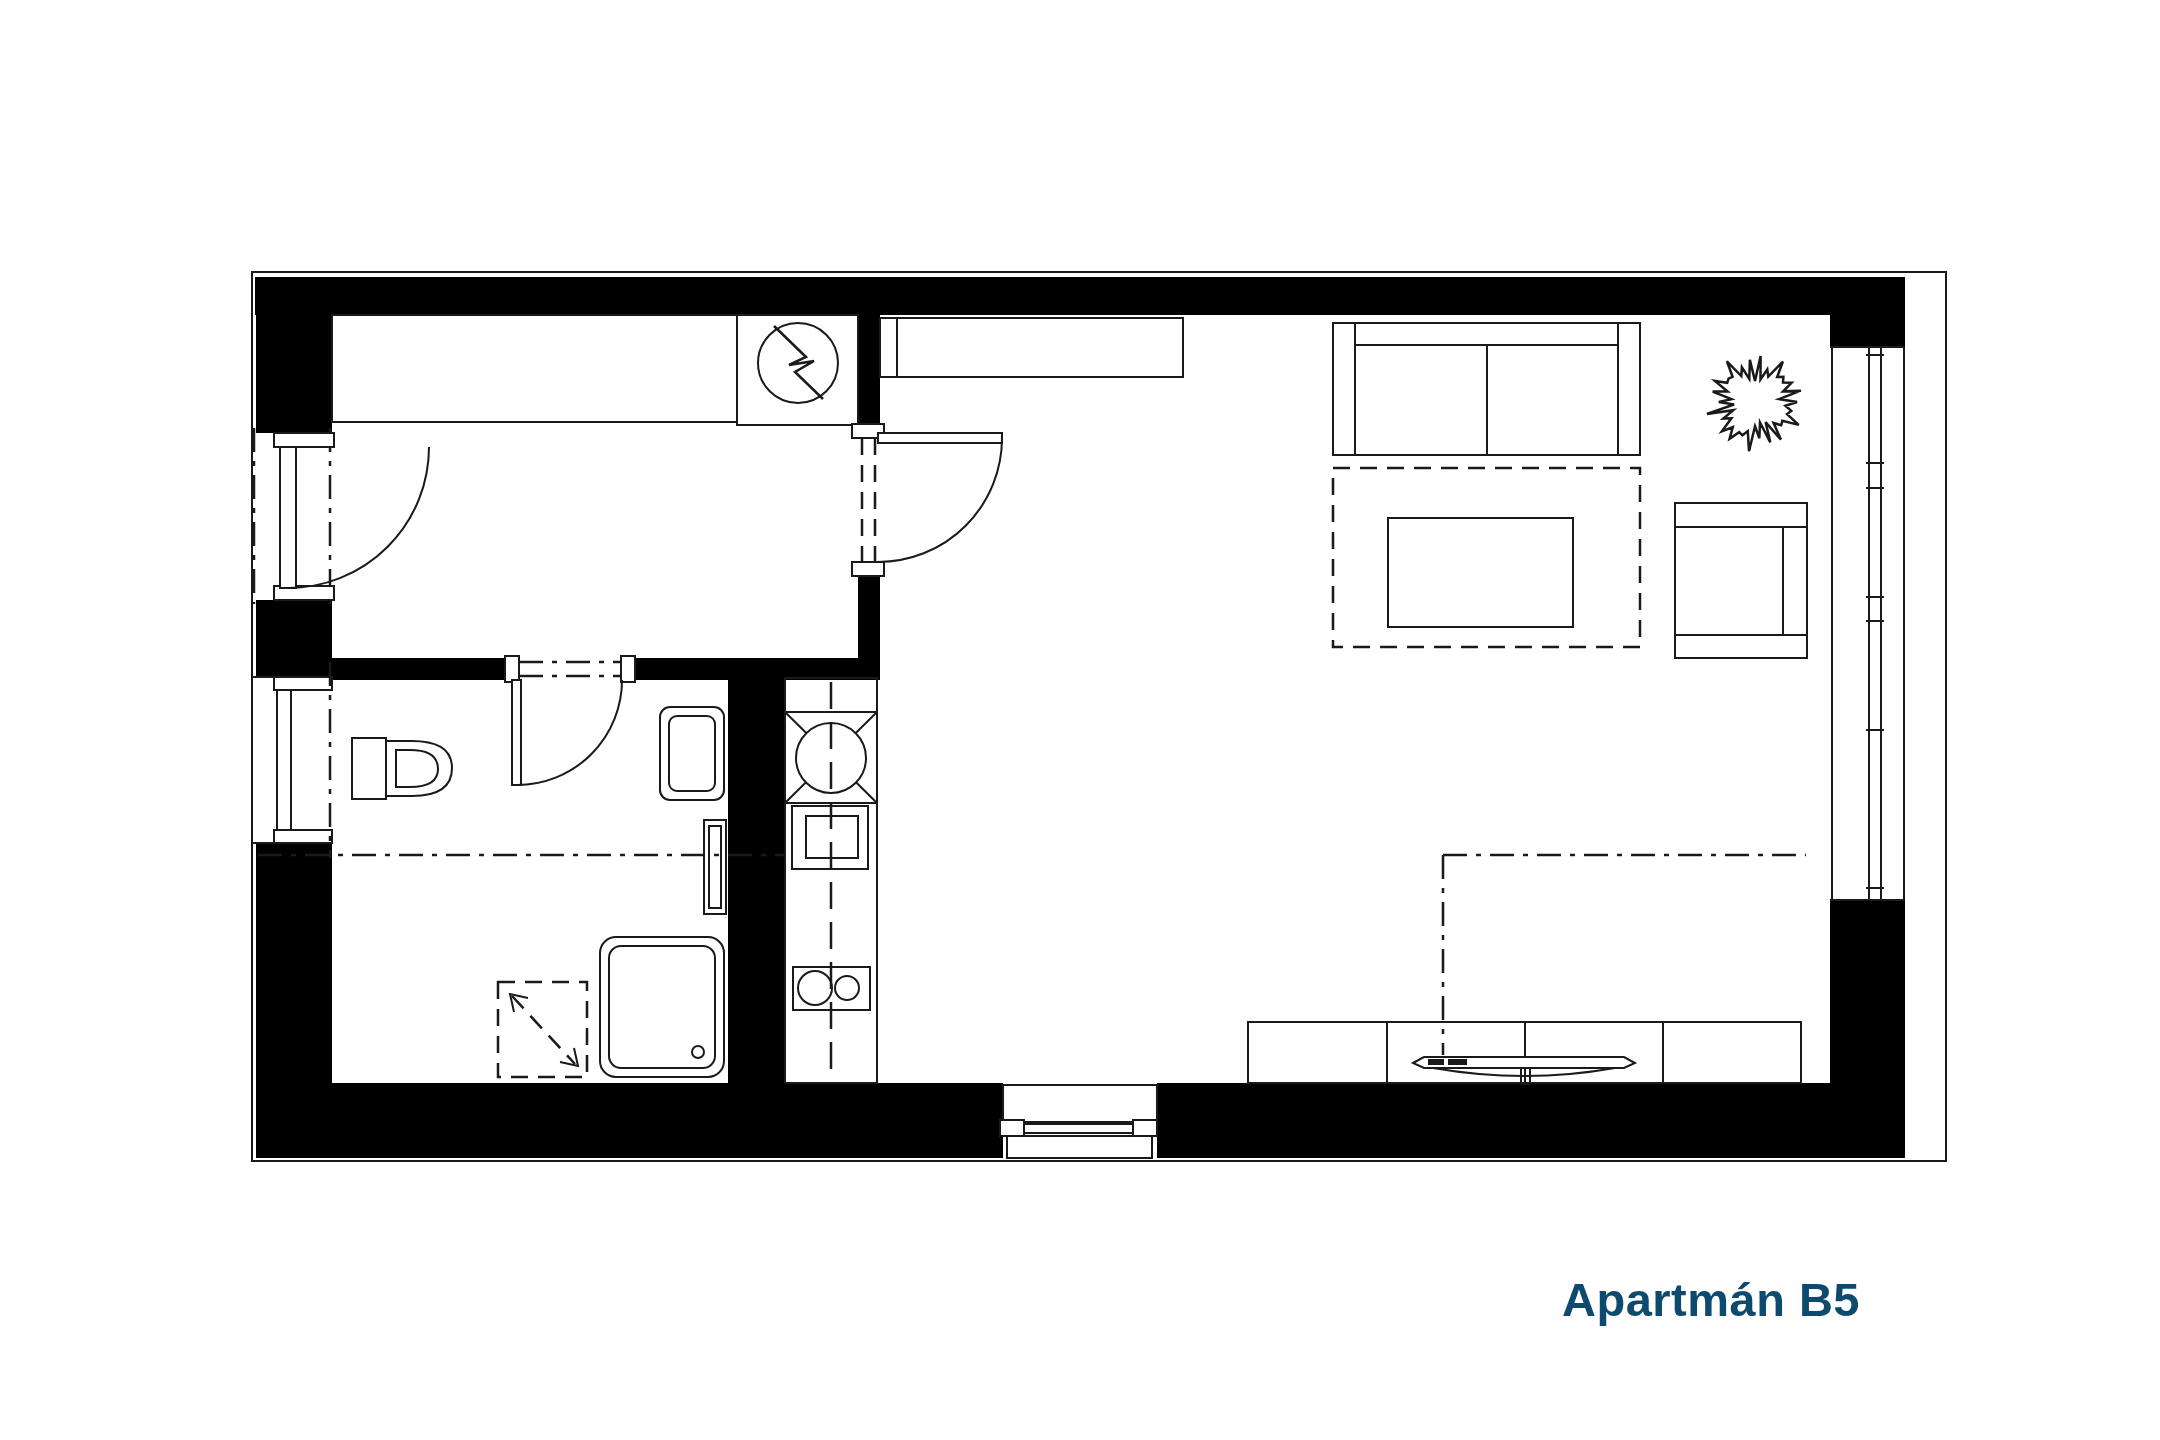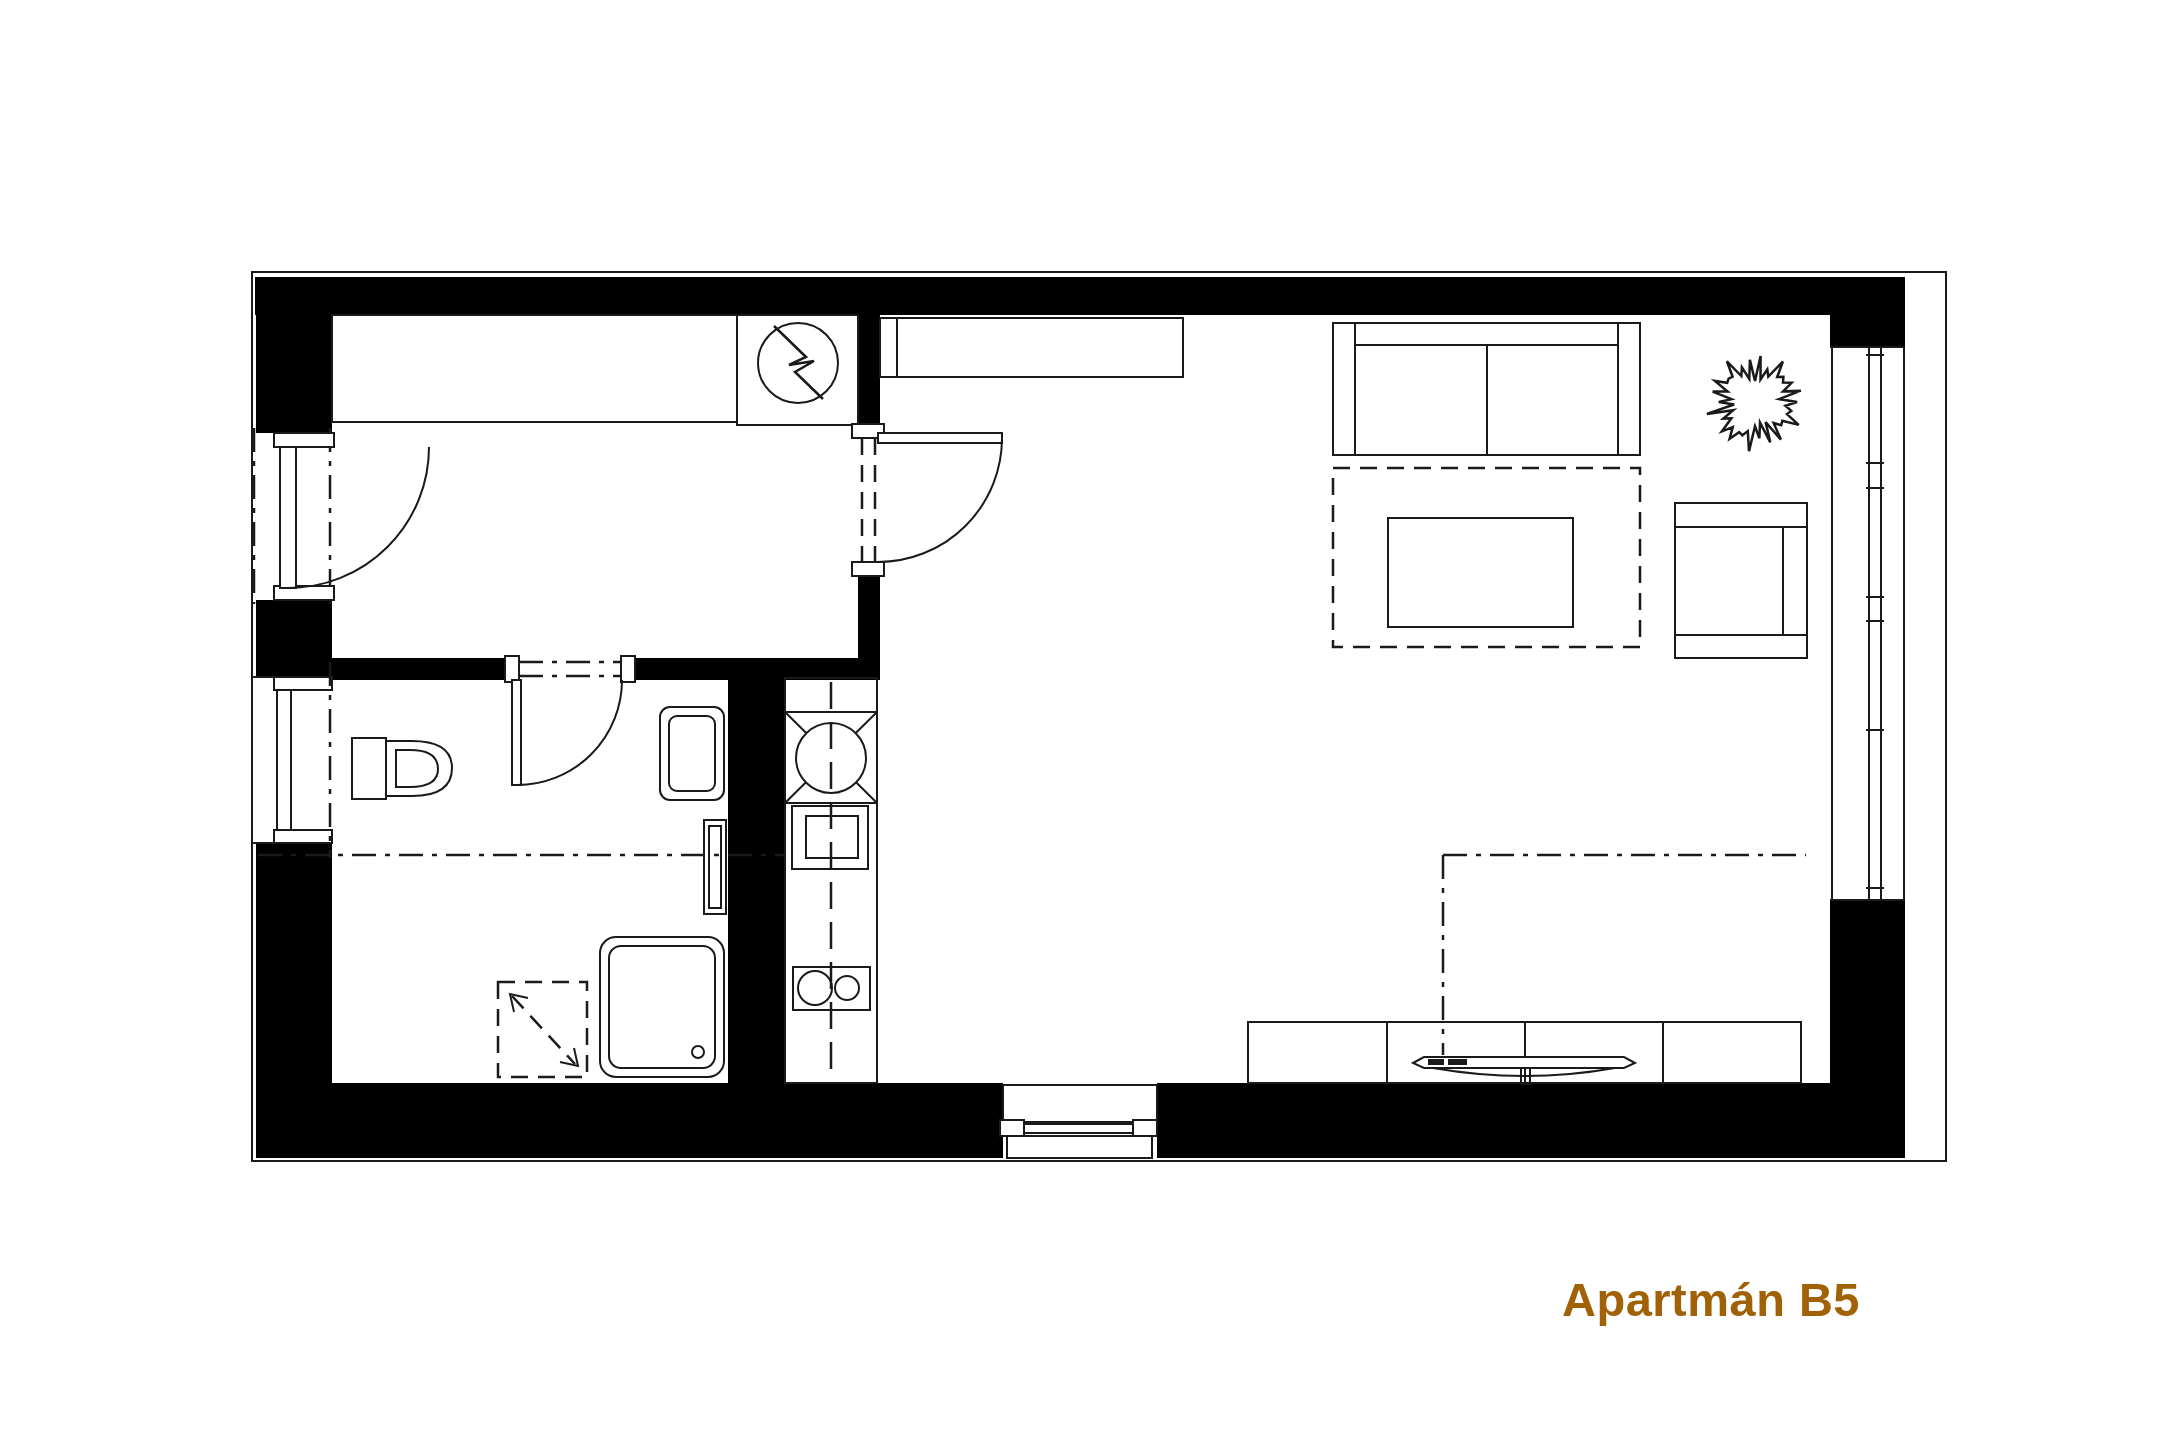--- a/index.html
+++ b/index.html
@@ -9,21 +9,21 @@
   svg .ln{stroke:#1a1a1a;stroke-width:2;fill:none;}
   svg .ln25{stroke:#1a1a1a;stroke-width:2.5;fill:none;}
   svg .wall{fill:#000000;stroke:none;}
   svg .wfill{fill:#ffffff;stroke:#1a1a1a;stroke-width:2;}
   svg .wpunch{fill:#ffffff;stroke:none;}
   svg .dashdot{stroke:#1a1a1a;stroke-width:2.5;fill:none;stroke-dasharray:24 9 5 9;}
   svg .dashed{stroke:#1a1a1a;stroke-width:2.5;fill:none;stroke-dasharray:17 10;}
   svg .cdash{stroke:#1a1a1a;stroke-width:2.5;fill:none;stroke-dasharray:27 13;}
   svg .dark{fill:#1a1a1a;stroke:none;}
   .title{position:absolute;left:1562px;top:1272px;width:400px;
-         font-size:47px;font-weight:bold;color:#a16207;letter-spacing:0.5px;}
+         font-size:47px;font-weight:bold;color:#0c4a6e;letter-spacing:0.5px;}
 </style>
 </head>
 <body>
 
 <div class="stage">
 <svg width="2160" height="1440" viewBox="0 0 2160 1440">
 
   <rect class="ln" x="252" y="272" width="1694" height="889"></rect>
 
   <g>

